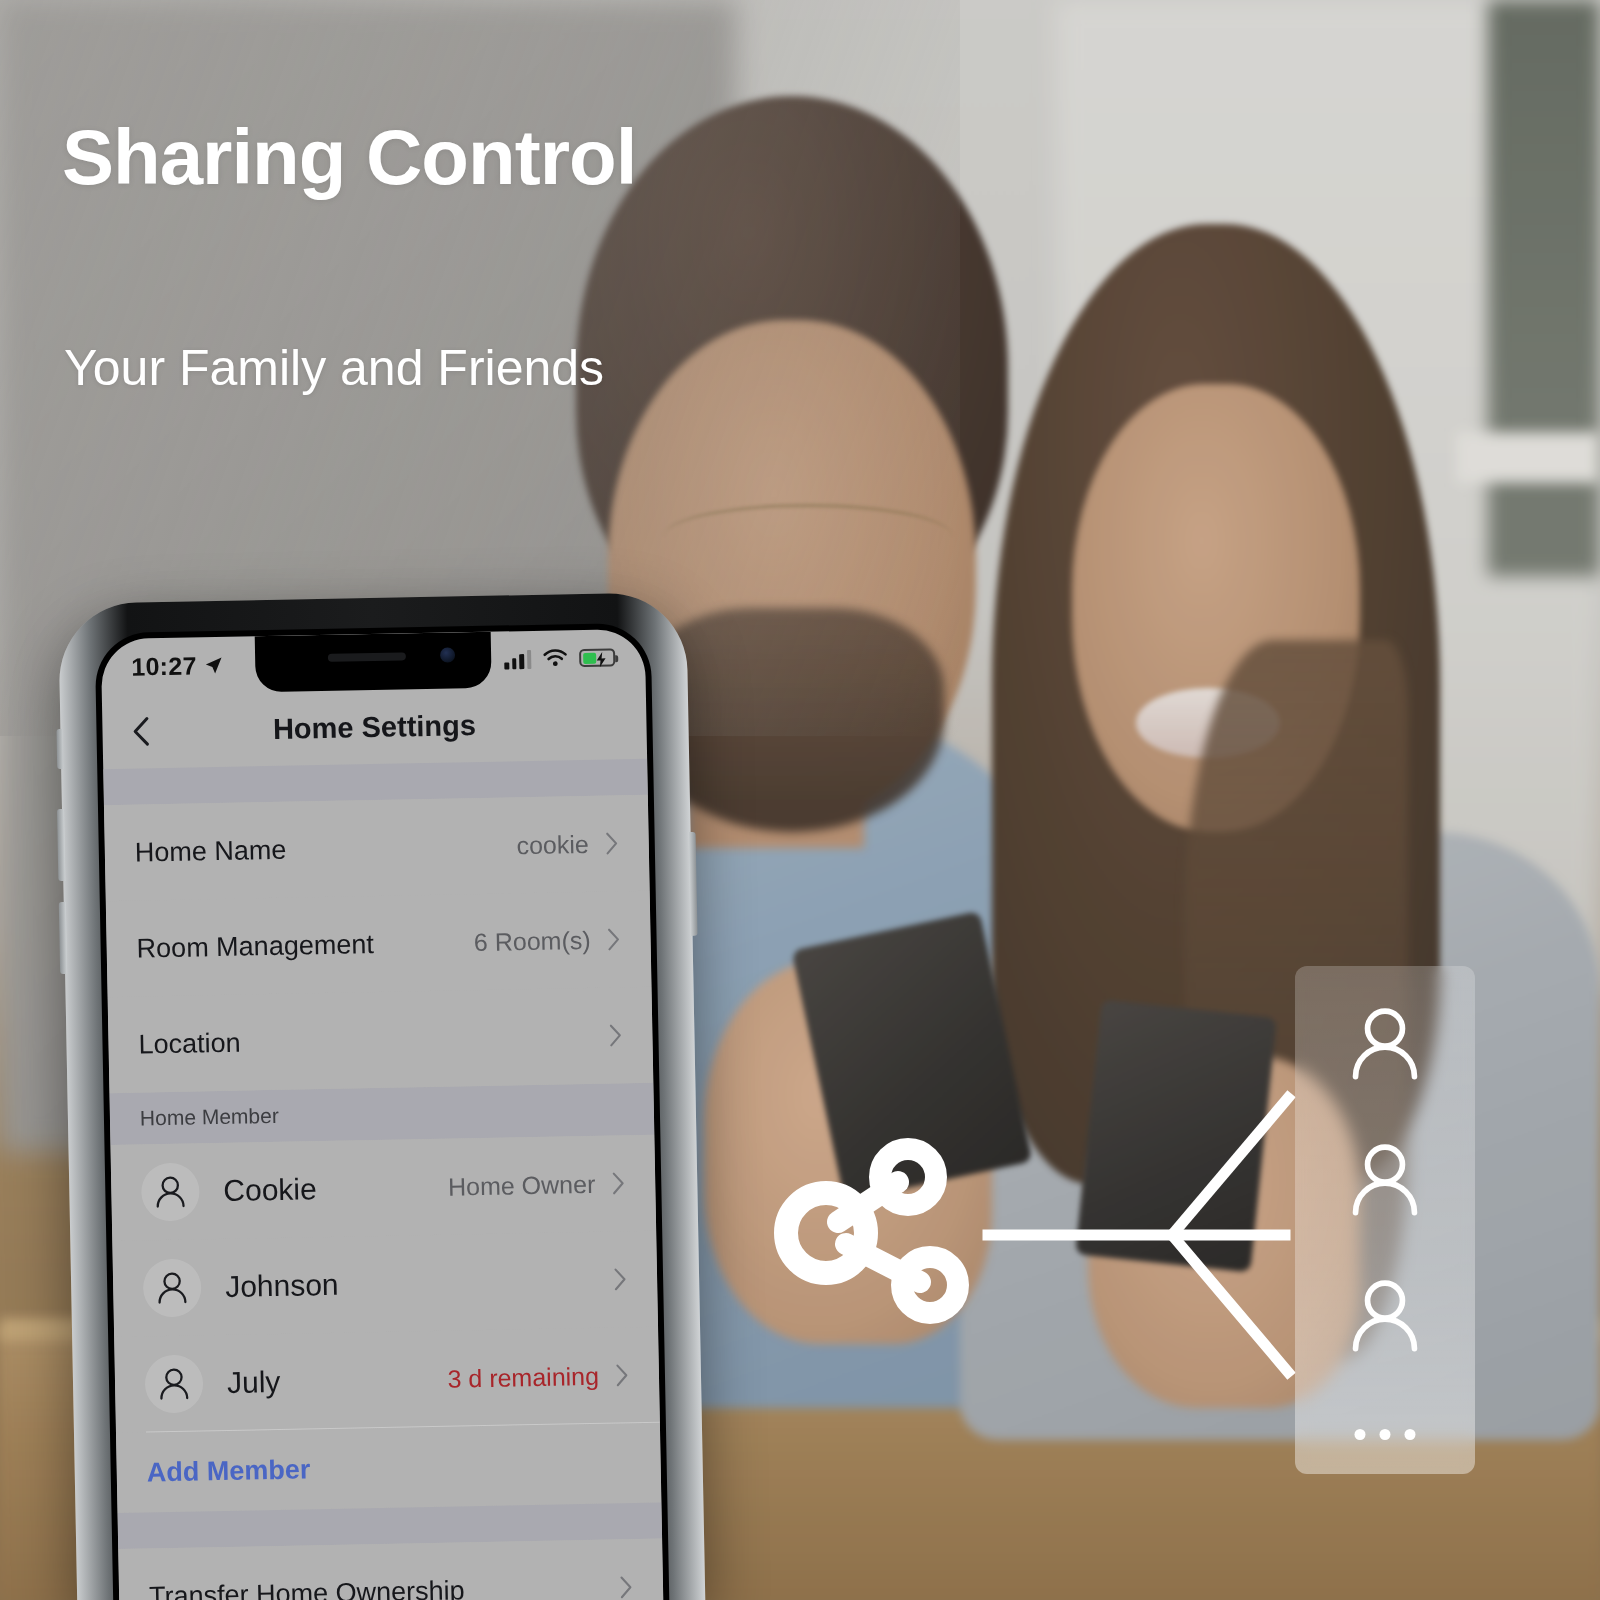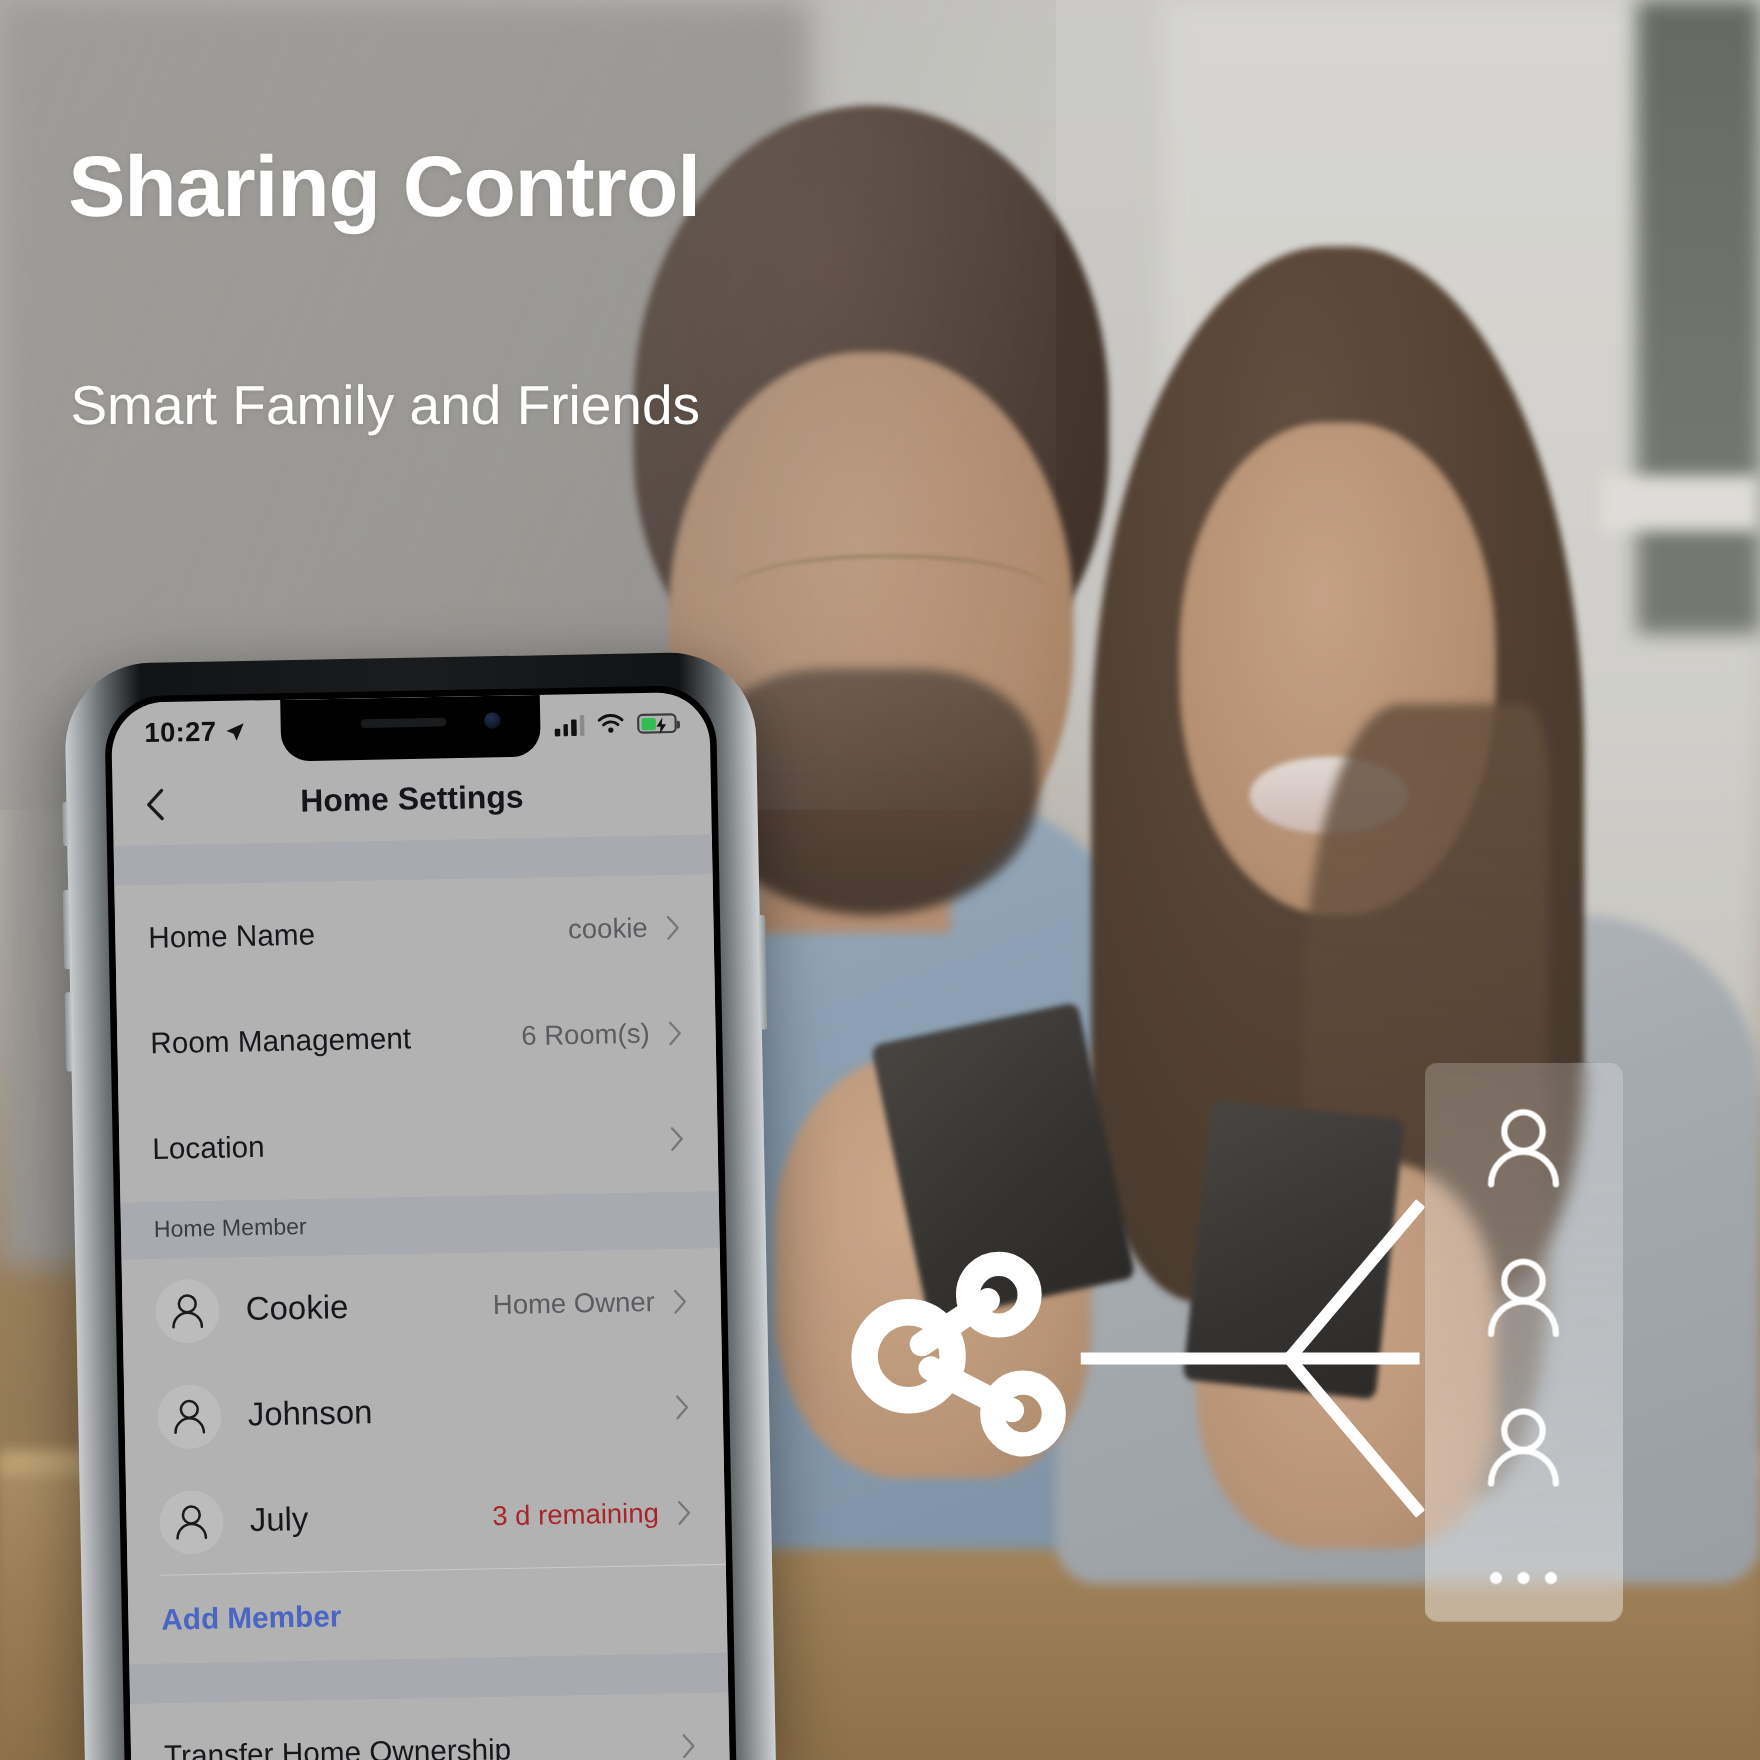--- a/index.html
+++ b/index.html
@@ -146,21 +146,20 @@
     position:absolute; left:0; top:0; width:60%; height:46%;
     background:linear-gradient(110deg, rgba(152,150,147,.55) 0%, rgba(152,150,147,.28) 55%, rgba(152,150,147,0) 100%);
   }
 
   
   #headline {
     position:absolute; left:62px; top:118px;
     font-size:78px; font-weight:bold; color:#ffffff;
     letter-spacing:-1px; line-height:1.0;
     text-shadow:0 1px 6px rgba(0,0,0,.10);
-    margin-top:12px;
   }
   #subheadline {
     position:absolute; left:64px; top:320px;
     font-size:50px; font-weight:400; color:#ffffff;
     line-height:1.95; width:1120px;
     text-shadow:0 1px 5px rgba(0,0,0,.10);
   }
 
   
   #phone {
@@ -343,21 +342,21 @@
   <div class="phone-a"></div>
   <div class="hand-b"></div>
   <div class="phone-b"></div>
 
   <div class="bg-blur-overlay"></div>
   <div class="bg-haze"></div>
 </div>
 
 <div id="headline">Sharing Control</div>
 <div id="subheadline">
-  <div>Smart Family and Friends</div>
+  <div>Your Family and Friends</div>
 </div>
 
 <div id="phone">
   <div class="phone-frame"></div>
   <div class="btn-mute"></div>
   <div class="btn-volup"></div>
   <div class="btn-voldn"></div>
   <div class="btn-power"></div>
 
   <div class="phone-inner">

